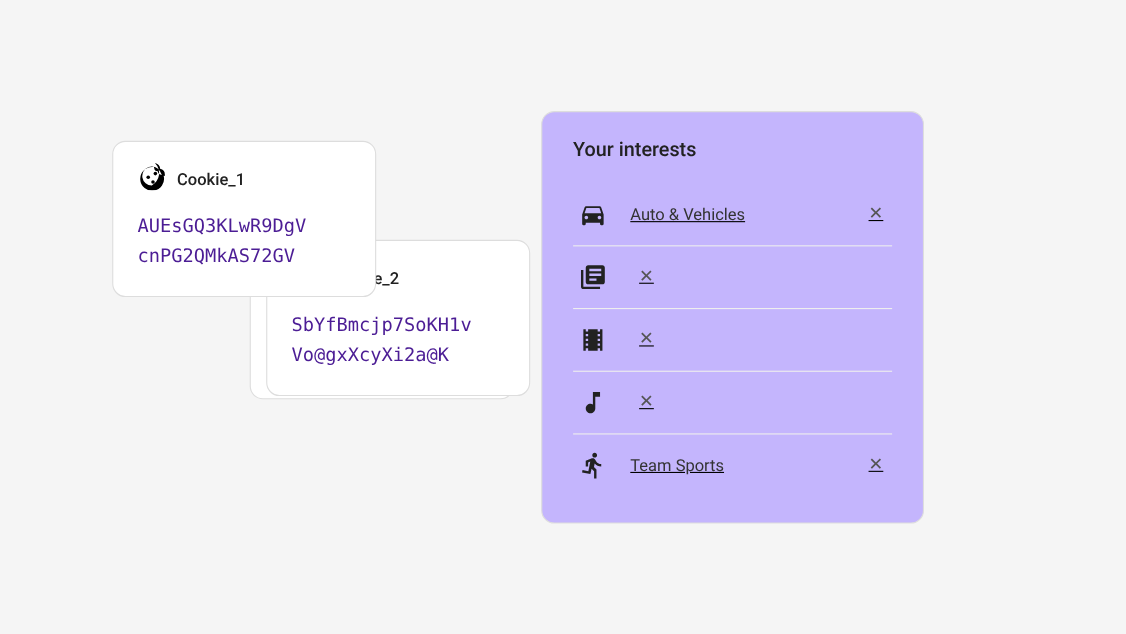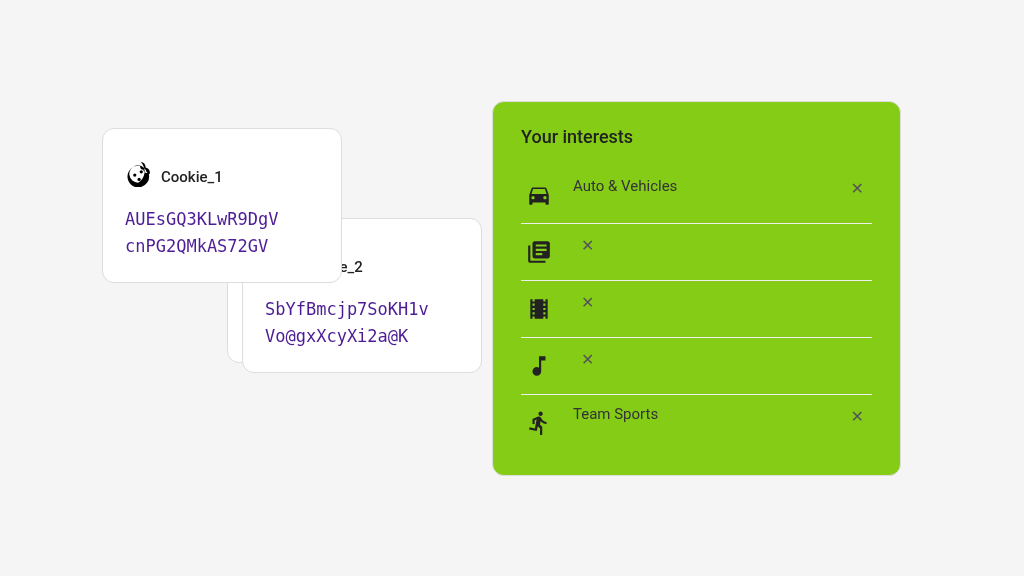--- a/index.html
+++ b/index.html
@@ -33,21 +33,20 @@
       border-radius: 12px;
       padding: 18px 22px 22px 22px;
       position: absolute;
       width: 240px;
     }
     .cookie-card-header {
       display: flex;
       align-items: center;
       gap: 10px;
       margin-bottom: 14px;
-      margin-top: 14px;
     }
     .cookie-icon {
       font-size: 22px;
     }
     .cookie-name {
       font-size: 15px;
       font-weight: 500;
       color: #222;
     }
     .cookie-value {
@@ -81,38 +80,39 @@
       position: absolute;
     }
     .ghost-1 {
       top: 155px;
       left: 175px;
       z-index: 3;
     }
 
     
     .interests-panel {
-      background: #84cc16;
+      background: #c4b5fd;
       border: 1.5px solid #ddd;
       border-radius: 12px;
       padding: 24px 28px;
-      width: 409px;
+      width: 348px;
       flex-shrink: 0;
     }
     .interests-title {
       font-size: 18px;
       font-weight: 500;
       color: #222;
       margin-bottom: 20px;
     }
     .interest-item {
       display: flex;
-      align-items: flex-start;
+      align-items: center;
       padding: 10px 0;
       border-bottom: 1px solid #eee;
+      text-decoration: underline;
     }
     .interest-item:last-child {
       border-bottom: none;
     }
     .interest-icon {
       width: 36px;
       height: 36px;
       display: flex;
       align-items: center;
       justify-content: center;

